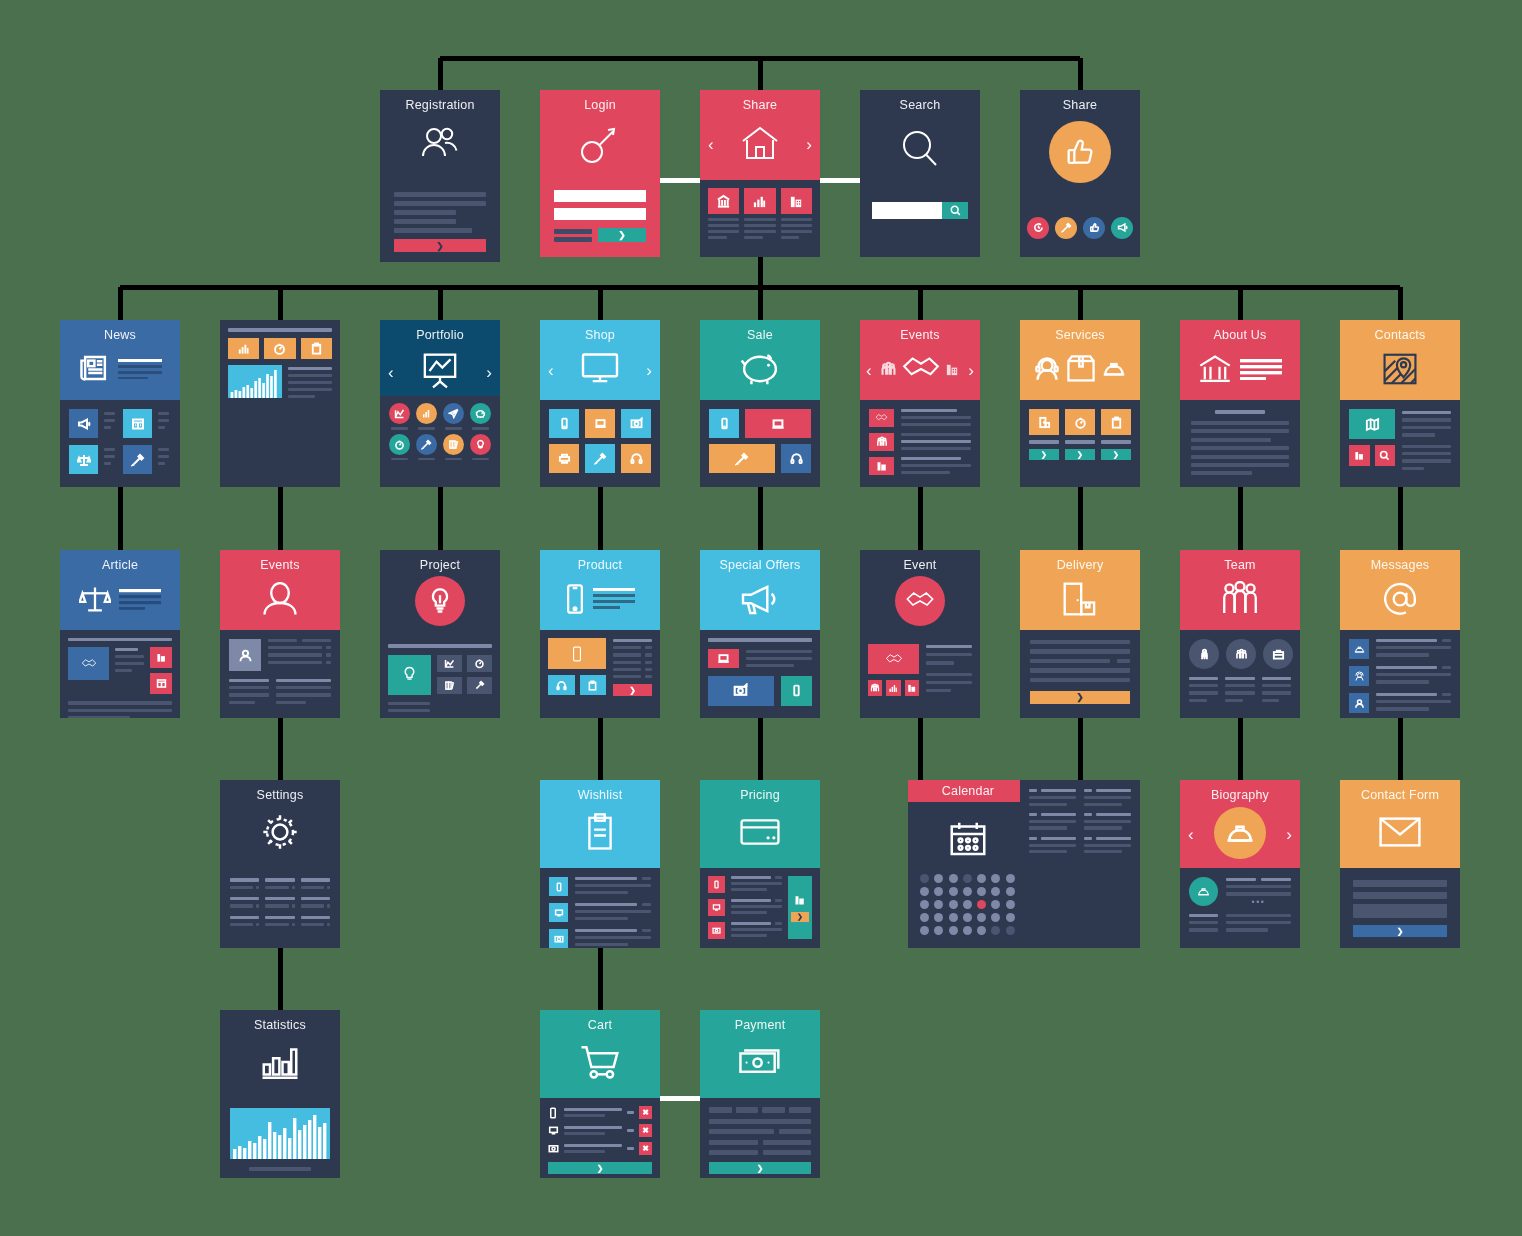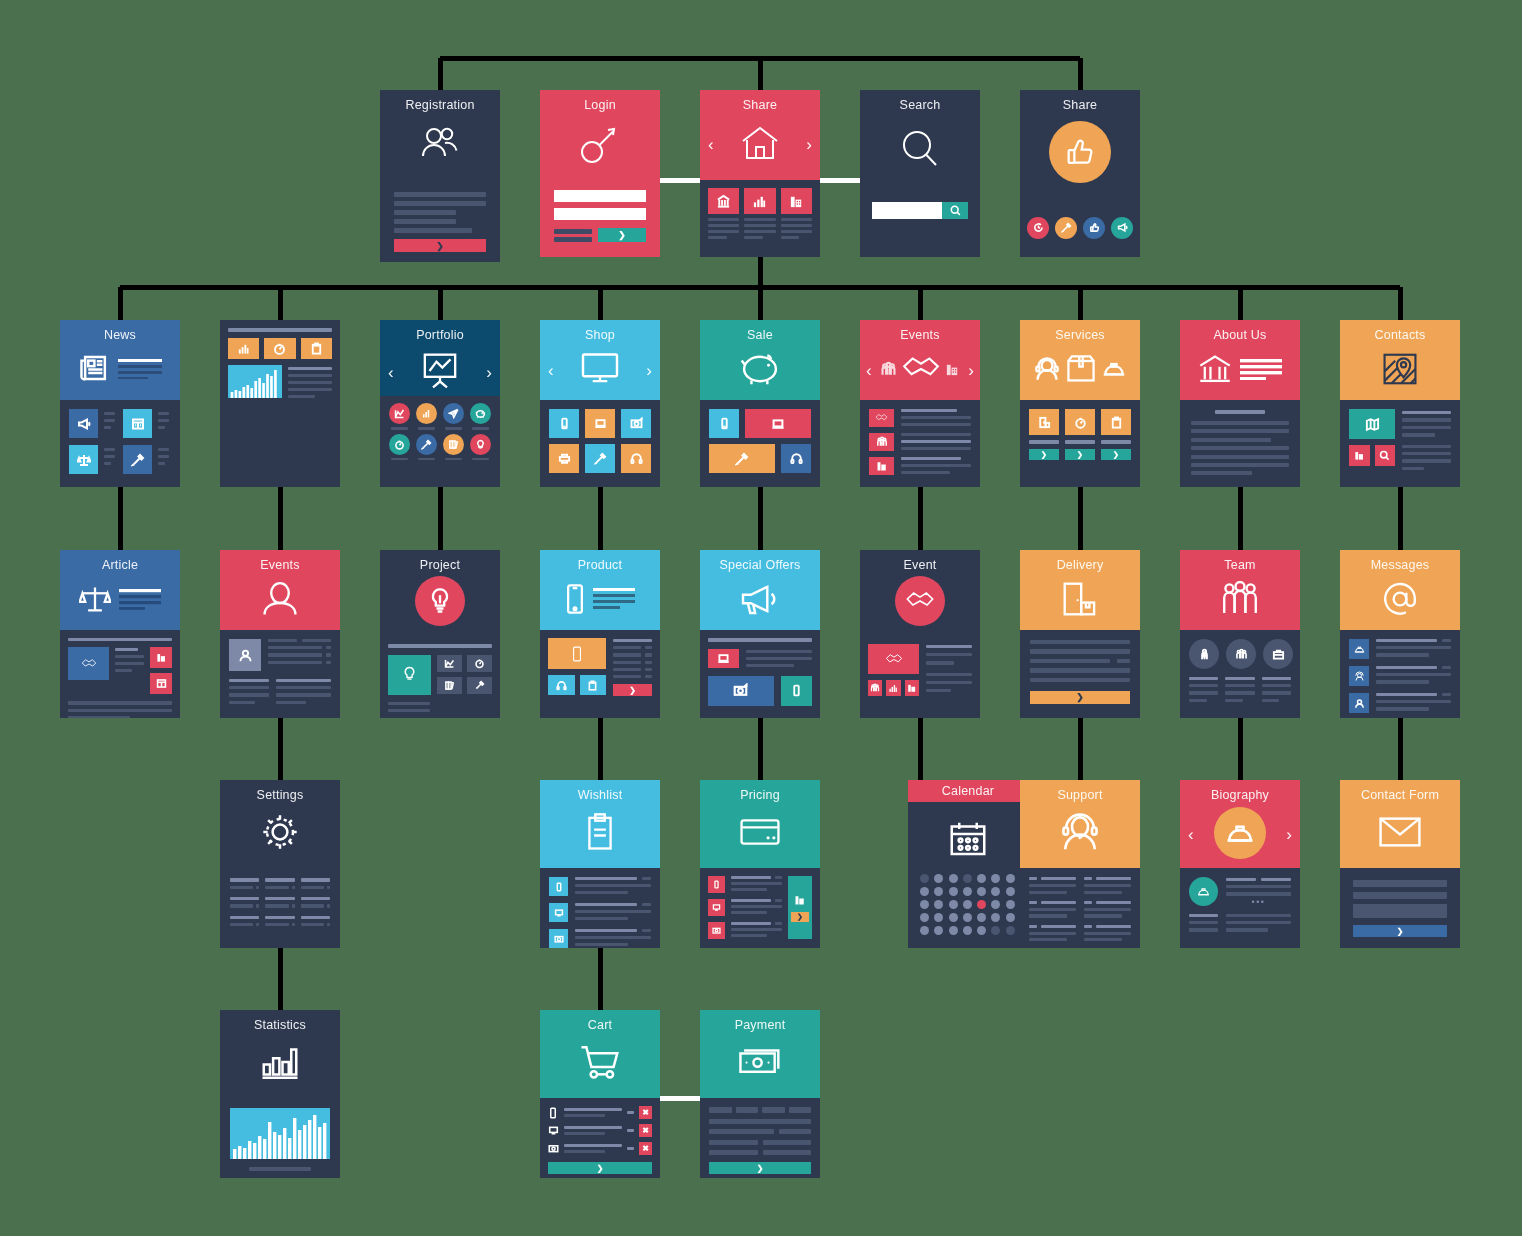--- a/index.html
+++ b/index.html
@@ -1831,37 +1831,20 @@
           <span style="width:9px;height:9px;border-radius:50%;background:#7d89a6;"></span>
           <span style="width:9px;height:9px;border-radius:50%;background:#7d89a6;"></span>
           <span style="width:9px;height:9px;border-radius:50%;background:#7d89a6;"></span>
           <span style="width:9px;height:9px;border-radius:50%;background:#4a5570;"></span>
           <span style="width:9px;height:9px;border-radius:50%;background:#4a5570;"></span>
     </div>
   </div>
 </div>
 
 <div class="card" style="left:1020px;top:780px;width:120px;height:168px;background:#2e3950;">
-  <div class="hd" style="background:#efa555;height:88px;">
-    <div class="ttl">Support</div>
-    <div class="art" style="height:60px;">
-      <span>
-        <svg width="40" height="40" viewBox="0 0 30 30">
-              <g class="g-white" stroke-width="1.9">
-          <ellipse cx="15" cy="11" rx="6" ry="7"></ellipse>
-                <path d="M4 28a11 11 0 0 1 22 0"></path>
-          <path d="M4.6 12.4a10.4 10.4 0 0 1 20.8 0"></path>
-          <rect x="2.6" y="11.6" width="3.4" height="5.4" rx="1.6"></rect>
-                <rect x="24" y="11.6" width="3.4" height="5.4" rx="1.6"></rect>
-          <path d="M14 19.4a2 2 0 0 0 2-2"></path>
-        </g>
-            </svg>
-      </span>
-    </div>
-  </div>
   <div class="bd" style="height:80px;padding:9px;">
     <div style="display:flex;gap:8px;">
       <div style="flex:1;">
         <div style="display:flex;gap:4px;margin-bottom:4px;">
               <div class="bar lt" style="flex:0 0 8px;height:3.2px;"></div>
               <div class="bar lt" style="flex:1;height:3.2px;"></div>
             </div>
         <div class="bar" style="height:3.2px;margin-bottom:3.2px;"></div>
             <div class="bar" style="height:3.2px;margin-bottom:7px;width:80%;"></div>
         <div style="display:flex;gap:4px;margin-bottom:4px;">

